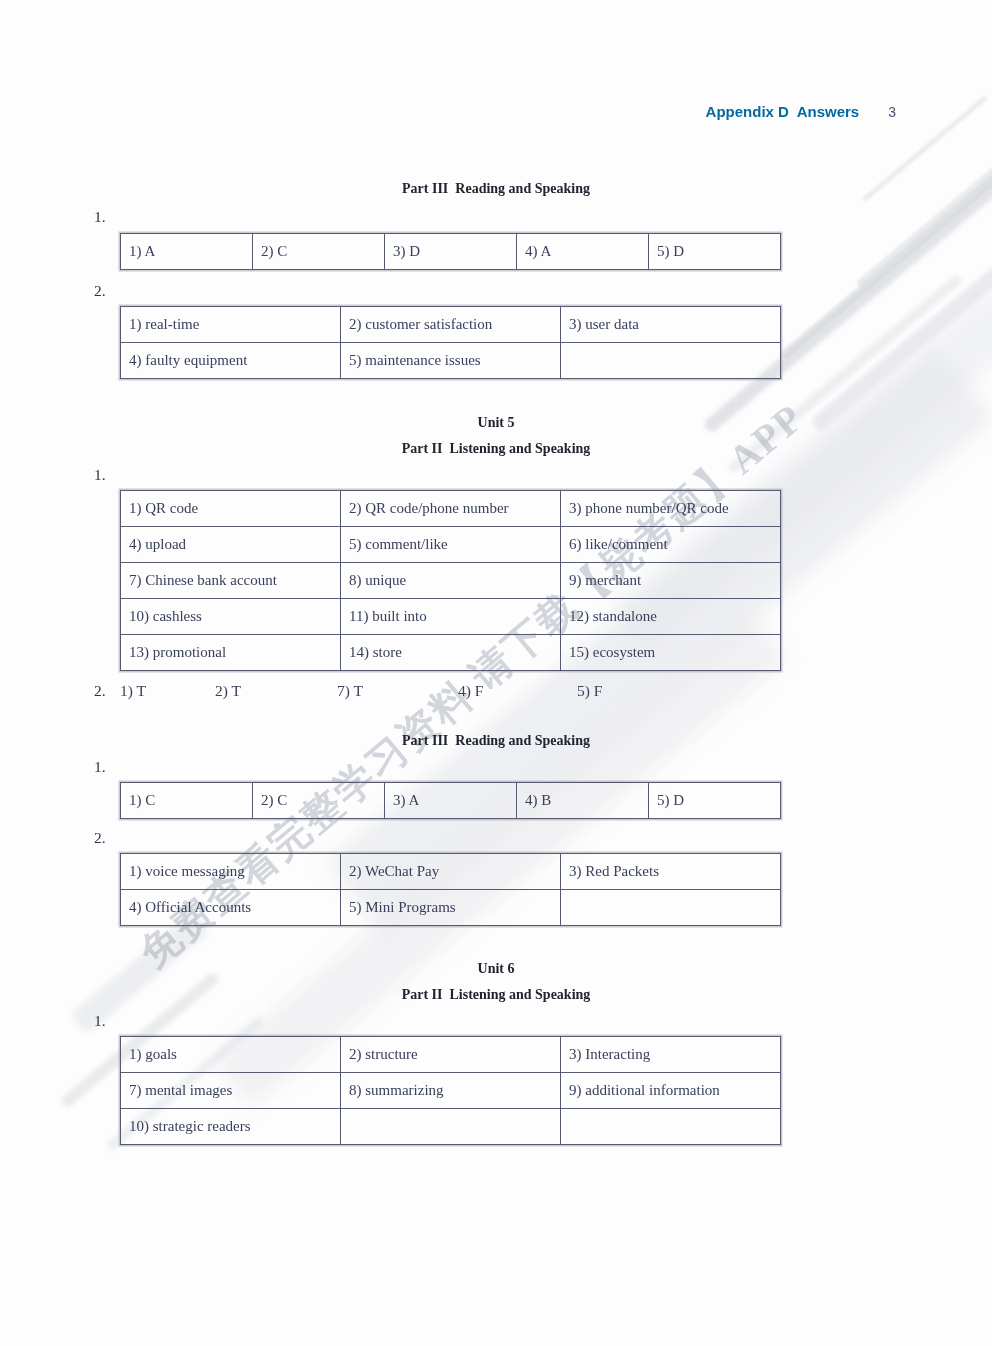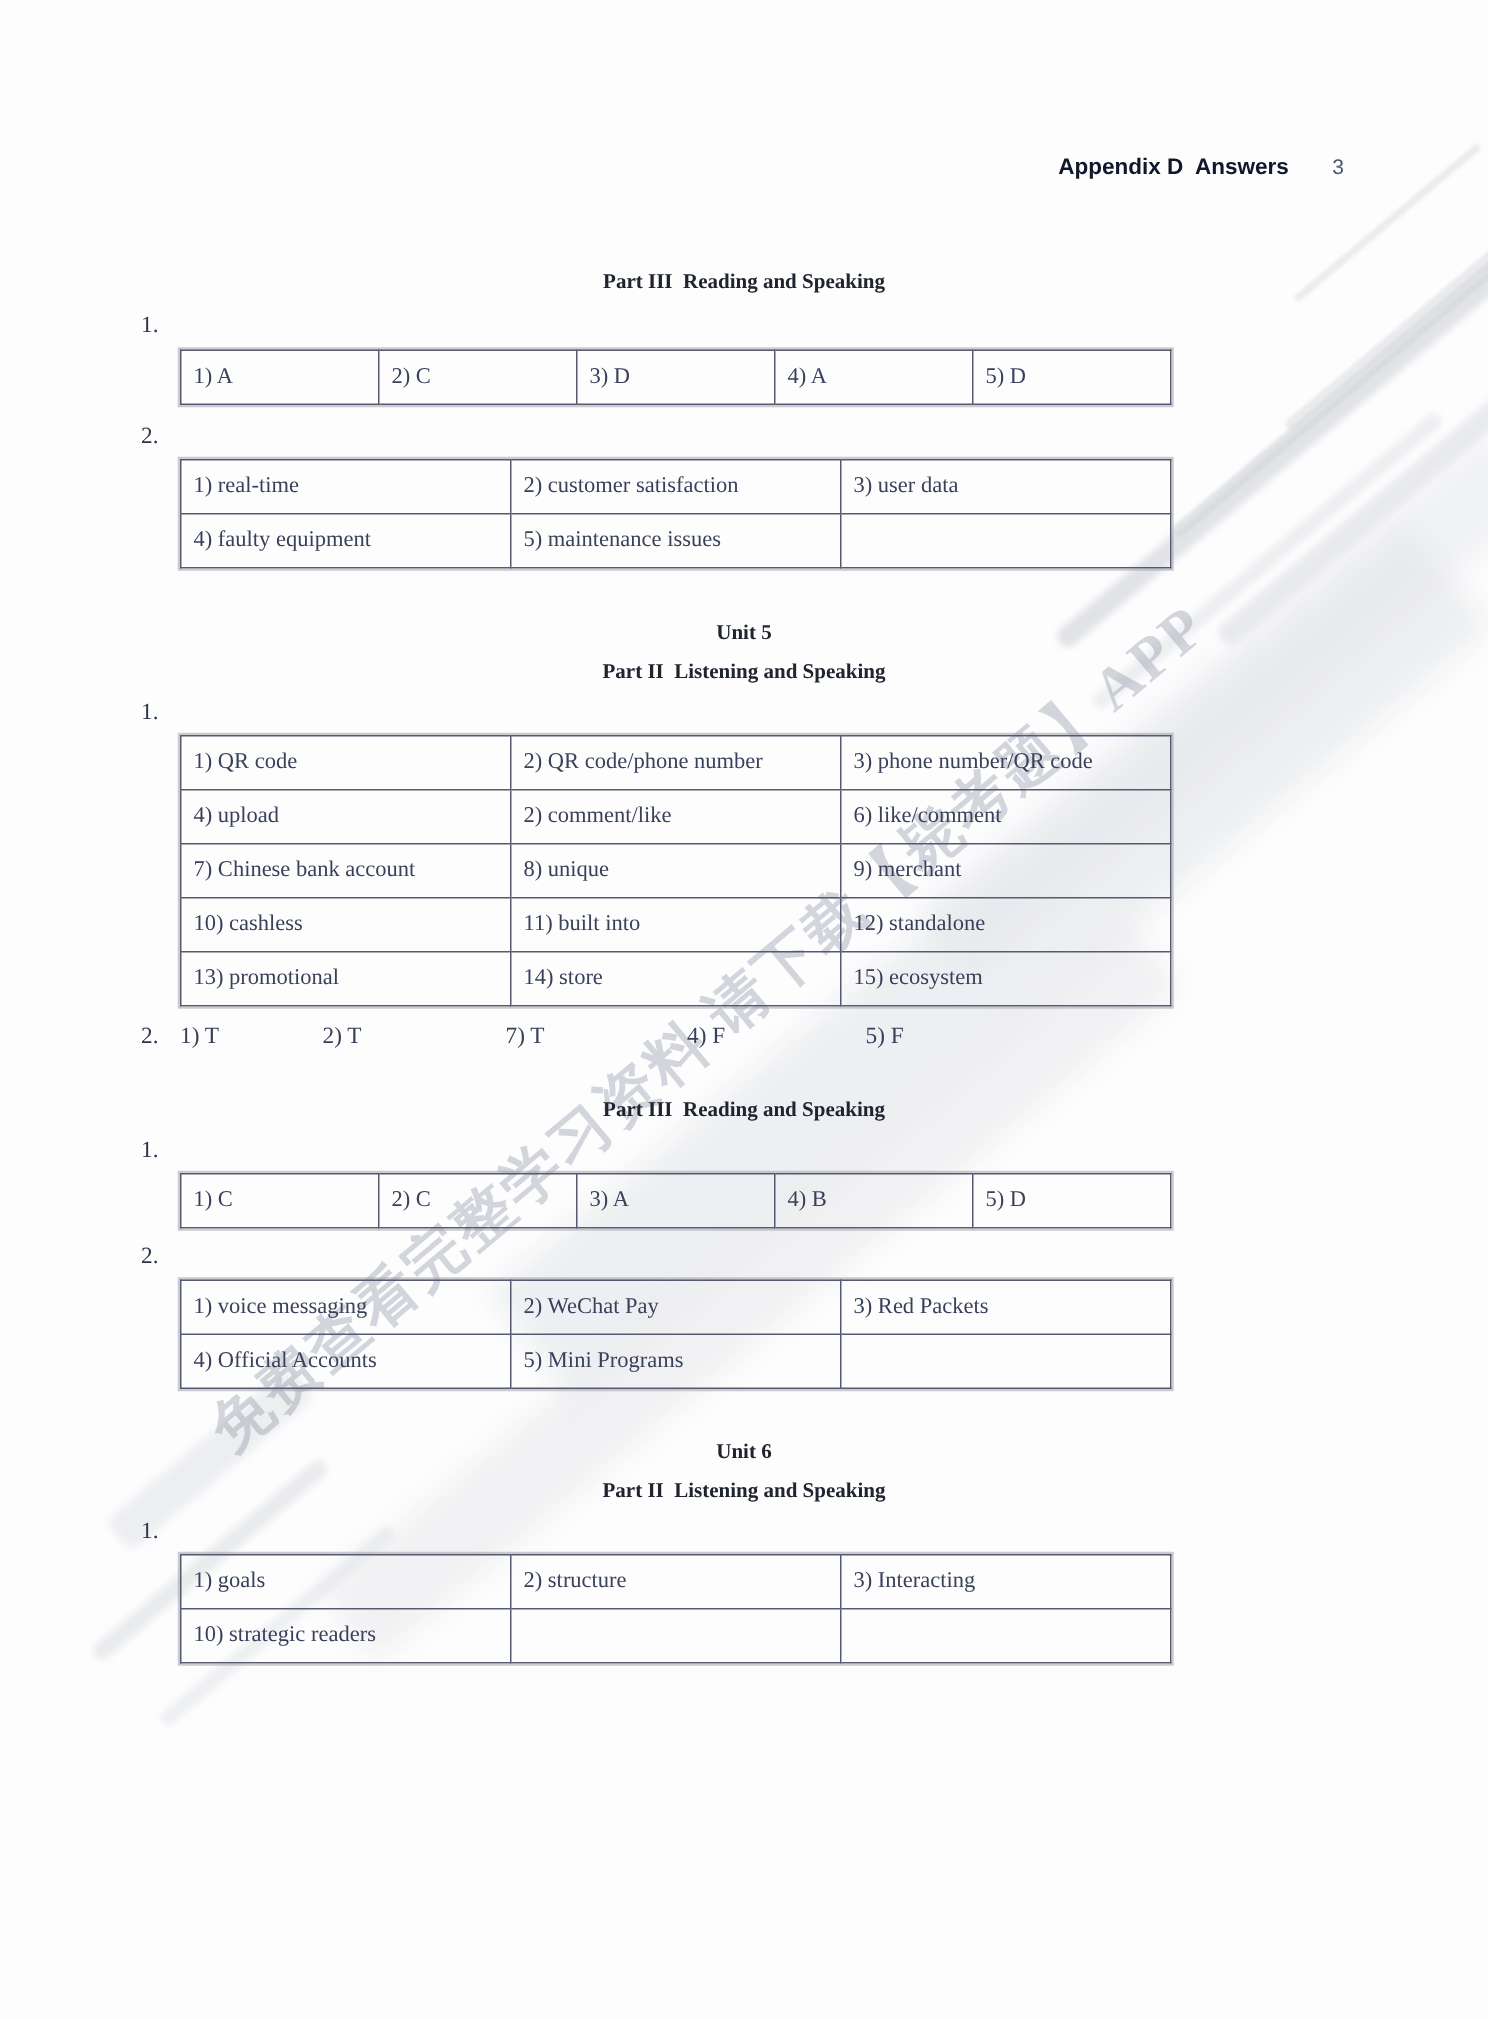--- a/index.html
+++ b/index.html
@@ -27,21 +27,21 @@
   
   .watermark {
     position:absolute; left:128px; top:938px; z-index:1;
     transform:rotate(-40deg); transform-origin:0 0;
     font-size:40px; font-weight:bold; letter-spacing:2px; white-space:nowrap;
     color:rgba(125,130,148,0.32);
   }
   
   .header { position:absolute; top:103px; right:96px; z-index:2;
     font-family:"Liberation Sans","DejaVu Sans",sans-serif; }
-  .running-head { font-size:15px; font-weight:bold; color:#0f172a; white-space:pre; }
+  .running-head { font-size:15px; font-weight:bold; color:#0369a1; white-space:pre; }
   .page-number  { font-size:14px; color:#49556b; margin-left:29px; }
   
   .content { position:relative; z-index:2; }
   .part-heading, .unit-heading {
     text-align:center; font-size:14px; font-weight:bold; color:#20242f;
     line-height:22px; white-space:pre;
   }
   .qnum { margin-left:94px; font-size:15.5px; color:#2f3547; line-height:22px; }
   .tbl {
     border-collapse:collapse; table-layout:fixed; width:661px; margin-left:120px;
@@ -126,21 +126,21 @@
     <div class="qnum mt-4">1.</div>
     <table class="tbl mt-4">
       <tbody>
           <tr>
         <td>1) QR code</td>
         <td>2) QR code/phone number</td>
         <td>3) phone number/QR code</td>
       </tr>
       <tr>
         <td>4) upload</td>
-        <td>2) comment/like</td>
+        <td>5) comment/like</td>
         <td>6) like/comment</td>
       </tr>
       <tr>
         <td>7) Chinese bank account</td>
         <td>8) unique</td>
         <td>9) merchant</td>
       </tr>
       <tr>
         <td>10) cashless</td>
         <td>11) built into</td>
@@ -195,20 +195,25 @@
     <div class="part-heading mt-4">Part II  Listening and Speaking</div>
     <div class="qnum mt-4">1.</div>
     <table class="tbl mt-4">
       <tbody>
           <tr>
         <td>1) goals</td>
         <td>2) structure</td>
         <td>3) Interacting</td>
       </tr>
       <tr>
+        <td>7) mental images</td>
+        <td>8) summarizing</td>
+        <td>9) additional information</td>
+      </tr>
+      <tr>
         <td>10) strategic readers</td>
         <td></td>
         <td></td>
       </tr>
     </tbody>
       </table>
 
   </div>
 </div>
 

